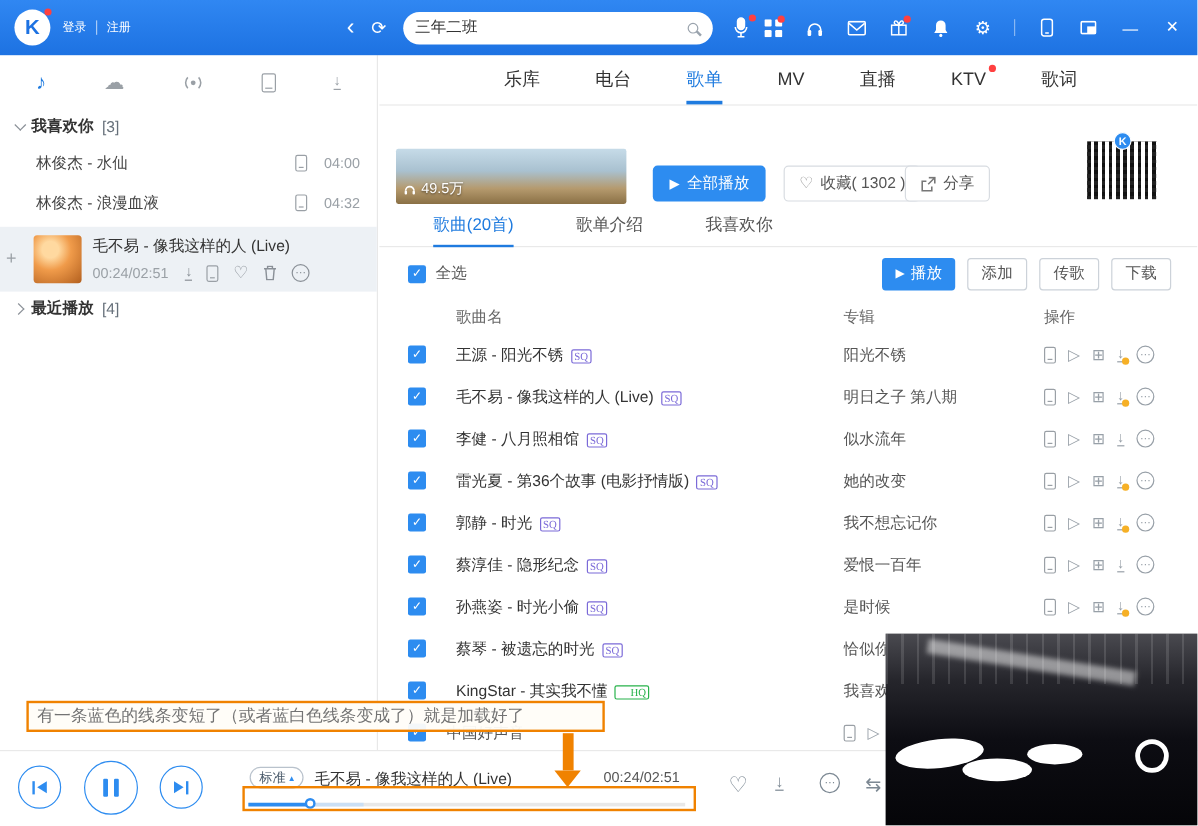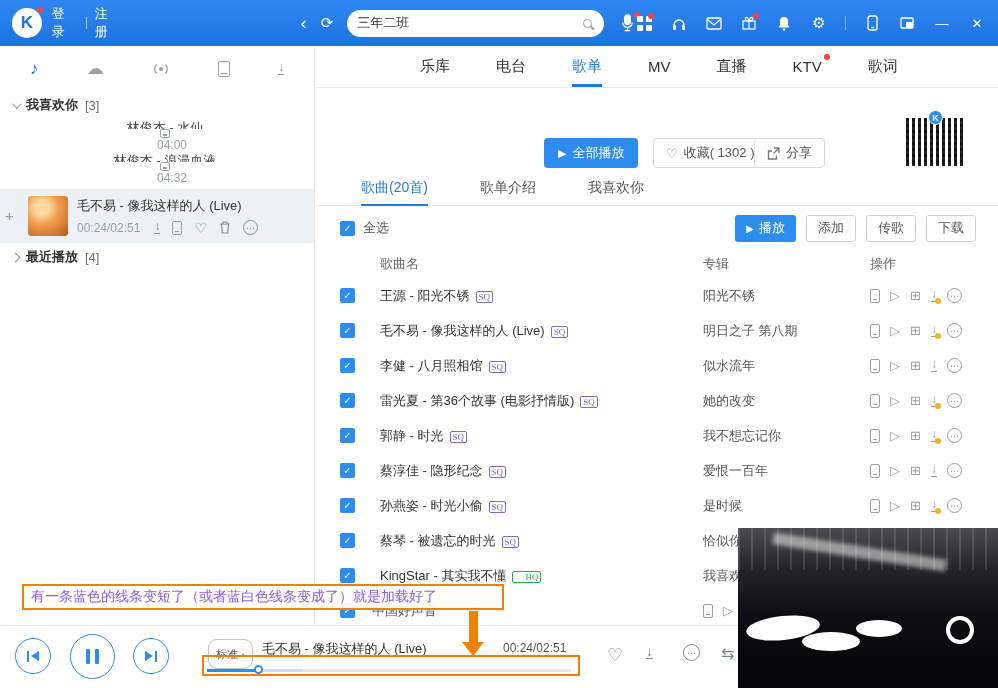--- a/index.html
+++ b/index.html
@@ -7,21 +7,21 @@
   body { position:relative; font-family:"Liberation Sans","DejaVu Sans",sans-serif; background:#fff; color:#333; }
   i { font-style:normal; }
 
   
   .topbar { position:absolute; left:0; top:0; width:998px; height:46px;
     background:linear-gradient(180deg,#3087f2,#1d72e2); display:flex; align-items:center; color:#fff; z-index:10; }
   .logo { position:relative; width:30px; height:30px; margin-left:12px; background:#fff; color:#1d72e2;
     border-radius:50%; display:flex; align-items:center; justify-content:center; font-weight:bold; font-size:17px; }
   .red-dot { width:6px; height:6px; background:#ff4040; border-radius:50%; display:inline-block; }
   .dot-abs { position:absolute; top:-1px; right:-1px; }
-  .auth { display:flex; align-items:center; font-size:13px; margin-left:10px;justify-content:center; }
+  .auth { display:flex; align-items:center; font-size:10px; margin-left:10px;justify-content:center; }
   .auth .vsep { width:1px; height:12px; background:rgba(255,255,255,.6); margin:0 8px; }
   .nav-arrows { display:flex; align-items:center; margin-left:180px; gap:14px; font-size:19px; }
   .nav-arrows span { cursor:pointer; }
   .searchbox { margin-left:14px; width:258px; height:27px; background:#fff; border-radius:14px;
     display:flex; align-items:center; padding:0 10px; }
   .search-text { flex:1; color:#333; font-size:13px; }
   .mag { width:9px; height:9px; border:1.6px solid #9aa3ad; border-radius:50%; position:relative; margin-right:2px; }
   .mag::after { content:''; position:absolute; width:5px; height:1.6px; background:#9aa3ad; transform:rotate(45deg); right:-4px; bottom:-2px; }
   .mic { position:relative; margin-left:16px; display:flex; }
   .tb-icons { margin-left:auto; display:flex; align-items:center; gap:17px; margin-right:12px; }
@@ -31,21 +31,21 @@
   
   .sidebar { position:absolute; left:0; top:46px; width:315px; height:579px; background:#fff; border-right:1px solid #e8e8e8; }
   .side-tabs { height:45px; display:flex; align-items:center; justify-content:space-between; padding:0 30px; }
   .side-tab { color:#9aa0a6; font-size:17px; display:flex; align-items:center; cursor:pointer; }
   .side-tab.active { color:#1f7bdf; }
   .sec-head { height:28px; display:flex; align-items:center; padding:0 12px; font-size:13px; color:#333; font-weight:bold; gap:7px; cursor:pointer; }
   .sec-count { color:#66707a; font-weight:normal; }
   .chev { width:7px; height:7px; border-right:1.6px solid #8a9097; border-bottom:1.6px solid #8a9097; display:inline-block; }
   .chev.down { transform:rotate(45deg) translateY(-2px); }
   .chev.right { transform:rotate(-45deg); }
-  .strack { height:33px; display:flex; align-items:center; padding:0 14px 0 30px; font-size:13px; color:#444; cursor:pointer;flex-direction:column; }
+  .strack { height:33px; display:flex; align-items:center; padding:0 14px 0 30px; font-size:13px; color:#444; cursor:pointer; }
   .st-title { overflow:hidden; white-space:nowrap; }
   .sp { flex:1; }
   .st-dur { color:#9aa0a6; font-size:12px; margin-left:14px; }
   .ic-dev { width:10px; height:14px; border:1.2px solid currentColor; border-radius:2px; display:inline-block; position:relative; color:#9aa0a6; }
   .ic-dev::after { content:''; position:absolute; left:2px; right:2px; bottom:1.5px; height:1.2px; background:currentColor; }
   .now-playing { position:relative; height:54px; background:#edf1f5; display:flex; align-items:center; padding-left:28px; margin-top:4px; }
   .np-plus { position:absolute; left:5px; top:18px; color:#9aa0a6; font-size:15px; cursor:pointer; }
   .np-thumb { width:40px; height:40px; border-radius:3px; flex:0 0 auto;
     background:radial-gradient(circle at 35% 30%, #ffd9a0 0 18%, #f09b4a 45%, #b25f1e 100%); }
   .np-info { margin-left:9px; flex:1; min-width:0; }
@@ -113,21 +113,21 @@
   .playerbar { position:absolute; left:0; bottom:0; width:998px; height:63px; background:#fff; border-top:1px solid #e9e9e9; z-index:20; }
   .pbtn { position:absolute; border:1.6px solid #2d8cf0; border-radius:50%; background:#fff; color:#2d8cf0;
     display:flex; align-items:center; justify-content:center; cursor:pointer; gap:2px; }
   .pbtn.prev { left:15px; top:12px; width:36px; height:36px; }
   .pbtn.pause { left:70px; top:8px; width:45px; height:45px; gap:5px; }
   .pbtn.next { left:133px; top:12px; width:36px; height:36px; }
   .tri-l { width:0; height:0; border-top:5px solid transparent; border-bottom:5px solid transparent; border-right:8px solid #2d8cf0; }
   .tri-r { width:0; height:0; border-top:5px solid transparent; border-bottom:5px solid transparent; border-left:8px solid #2d8cf0; }
   .bar-v { width:2px; height:11px; background:#2d8cf0; }
   .pausebar { width:4px; height:15px; background:#2d8cf0; border-radius:1px; }
-  .quality-pill { position:absolute; left:208px; top:13px; height:30px; padding:0 7px; border:1px solid #b9c2cc; border-radius:9px;
+  .quality-pill { position:absolute; left:208px; top:13px; height:18px; padding:0 7px; border:1px solid #b9c2cc; border-radius:9px;
     font-size:11px; color:#4a5a6a; display:flex; align-items:center; gap:3px; cursor:pointer; background:#fff; }
   .p-title { position:absolute; left:262px; top:14px; width:235px; font-size:13px; color:#333; white-space:nowrap; overflow:hidden; }
   .p-time { position:absolute; left:503px; top:15px; font-size:12px; color:#555; }
   .prog { position:absolute; left:207px; top:43px; width:364px; height:3px; background:#e8e8e8; cursor:pointer; }
   .prog .loaded { position:absolute; left:0; top:0; height:3px; width:96px; background:#cadff5; }
   .prog .fill { position:absolute; left:0; top:0; height:3px; width:52px; background:#2d8cf0; }
   .prog .handle { position:absolute; left:47px; top:-4px; width:9px; height:9px; background:#fff; border:2px solid #2d8cf0; border-radius:50%; cursor:grab; }
   .p-ic { position:absolute; top:18px; color:#7c8893; cursor:pointer; }
 
   
@@ -136,21 +136,21 @@
   .video-overlay::before { content:''; position:absolute; left:0; top:0; right:0; height:42px; opacity:.35;
     background:repeating-linear-gradient(90deg,rgba(255,255,255,.35) 0 2px,transparent 2px 13px); }
   .ov-streak { position:absolute; left:34px; top:18px; width:175px; height:12px; background:rgba(255,255,255,.5); transform:rotate(9deg); filter:blur(2px); }
   .ov-blob { position:absolute; background:#fff; border-radius:50%; }
   .ov-b1 { left:8px; top:88px; width:74px; height:24px; transform:rotate(-6deg); }
   .ov-b2 { left:64px; top:104px; width:58px; height:19px; }
   .ov-b3 { left:118px; top:92px; width:46px; height:17px; }
   .ov-circle { position:absolute; left:208px; top:88px; width:28px; height:28px; border:4px solid #fff; border-radius:50%; }
 
   .annotation-box { position:absolute; left:22px; top:584px; width:482px; height:26px; border:2px solid #f08200;
-    background:rgba(255,253,248,.95); color:#8b5cf6; font-size:14px; display:flex; align-items:center; padding:0 7px; z-index:60; }
+    background:rgba(255,253,248,.95); color:#737373; font-size:14px; display:flex; align-items:center; padding:0 7px; z-index:60; }
   .arrow-shaft { position:absolute; left:469px; top:611px; width:9px; height:31px; background:#f08200; z-index:60; }
   .arrow-head { position:absolute; left:462px; top:642px; width:0; height:0; z-index:60;
     border-left:11px solid transparent; border-right:11px solid transparent; border-top:14px solid #f08200; }
   .progress-highlight { position:absolute; left:202px; top:655px; width:378px; height:21px; border:2px solid #f08200; z-index:45; }
 </style>
 </head>
 <body>
 
 <div class="topbar">
   <div class="logo">
@@ -323,20 +323,30 @@
       <div class="nav-item">
         <span>KTV</span>
         <i class="red-dot"></i>
       </div>
       <div class="nav-item">
         <span>歌词</span>
       </div>
     </div>
 
   <div class="banner">
+    <div class="cover">
+      <span class="cover-count">
+        <svg width="11" height="10" fill="none" stroke="#fff" stroke-width="1.4">
+            <path d="M2 6a3.5 3.5 0 0 1 7 0"></path>
+            <rect x="1.2" y="6" width="2" height="3" rx="0.8" fill="#fff" stroke="none"></rect>
+            <rect x="7.8" y="6" width="2" height="3" rx="0.8" fill="#fff" stroke="none"></rect>
+          </svg>
+        <span>49.5万</span>
+      </span>
+    </div>
     <button class="btn-play-all">
       <span style="font-size:11px;">▶</span>
       <span>全部播放</span>
     </button>
     <button class="btn-fav">
       <span style="color:#888;">♡</span>
       <span>收藏( 1302 )</span>
     </button>
     <button class="btn-share">
       <svg width="13" height="13" fill="none" stroke="#777" stroke-width="1.3">

